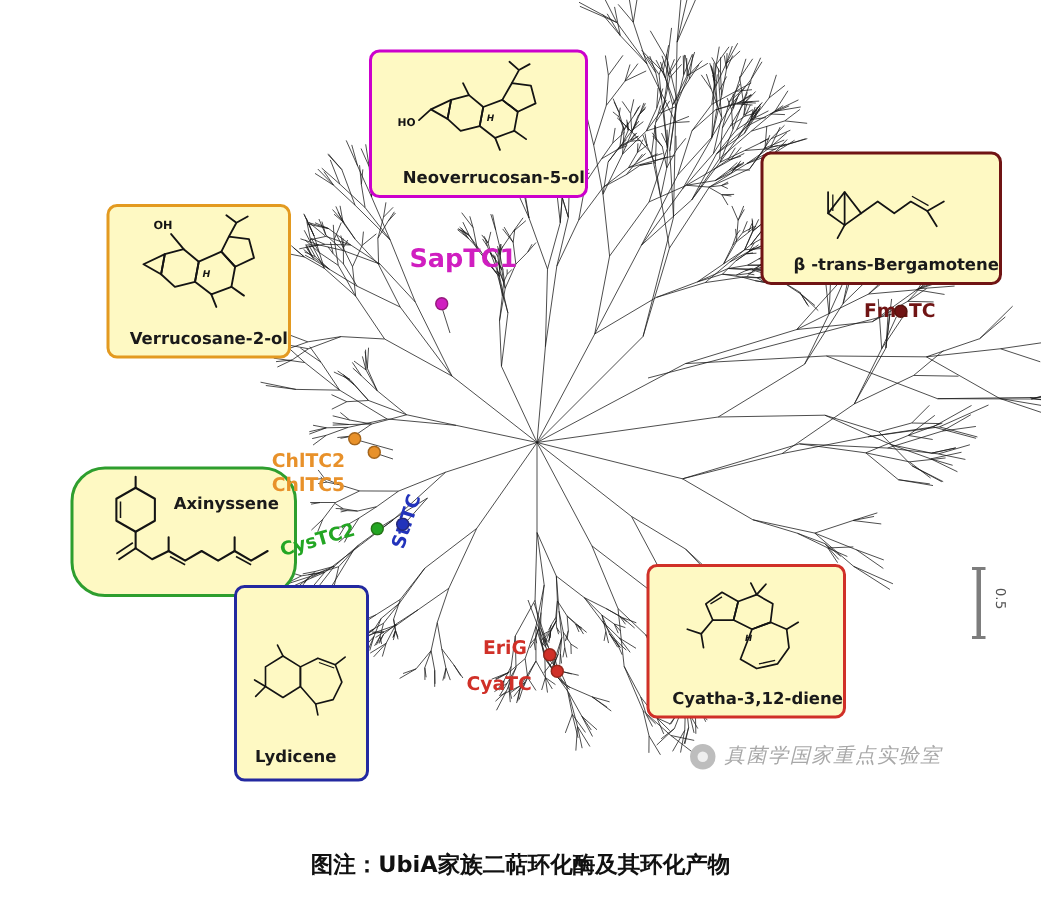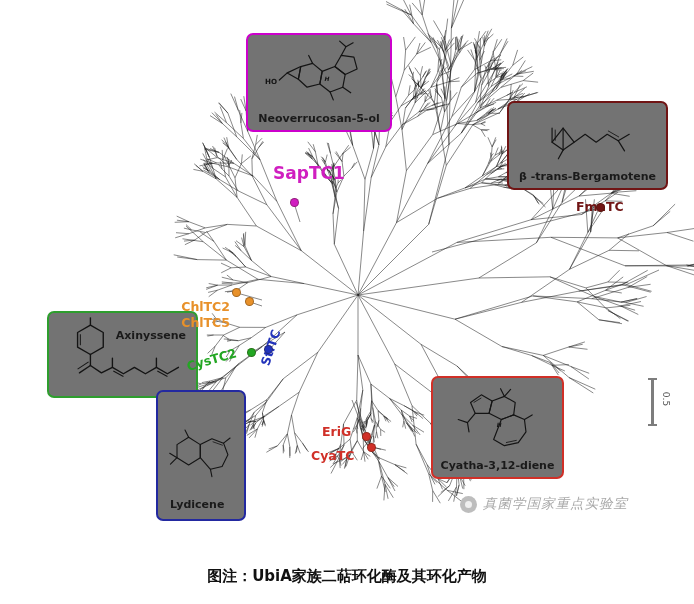--- a/index.html
+++ b/index.html
@@ -1,25 +1,25 @@
 <!DOCTYPE html>
 <html><head>
 <meta charset="utf-8">
 <style>
   html,body{margin:0;padding:0;background:#fff;}
   .page{position:relative;width:694px;height:604px;background:#fff;overflow:hidden;
         font-family:"DejaVu Sans","Liberation Sans",sans-serif;}
   #tree{position:absolute;left:0;top:0;z-index:1;}
-  .box{position:absolute;background:#737373;border:2.5px solid #000;border-radius:7px;z-index:2;box-sizing:border-box;}
+  .box{position:absolute;background:#fef9c3;border:2.5px solid #000;border-radius:7px;z-index:2;box-sizing:border-box;}
   .struct{position:absolute;left:3px;top:3px;width:calc(100% - 6px);height:calc(100% - 22px);}
   .struct .sk{fill:none;stroke:#141414;stroke-width:1.5;stroke-linejoin:round;stroke-linecap:round;}
   .struct .dbl{fill:none;stroke:#141414;stroke-width:1.1;}
   .struct text{font:700 9px "DejaVu Sans",sans-serif;fill:#141414;}
   .struct .small{font-size:7.5px;font-style:italic;}
-  .cname{position:absolute;left:0;right:0;bottom:5px;text-align:center;
+  .cname{position:absolute;left:0;right:0;bottom:5px;text-align:right;
          font:700 11px "DejaVu Sans",sans-serif;color:#1a1a1a;z-index:3;}
   .cname.pos-topright{top:16px;bottom:auto;left:auto;right:10px;text-align:right;}
   .cname.pos-bottomleft{left:12px;right:auto;text-align:left;bottom:8px;}
   .enz{position:absolute;font:700 12.5px "DejaVu Sans",sans-serif;white-space:nowrap;z-index:4;}
   .enz.big{font-size:17px;}
   .enz.ralign{text-align:right;margin-top:20px;}
   .enz.rot18{transform:rotate(-16deg);}
   .enz.rot72{transform:rotate(-72deg);}
   .dot{position:absolute;width:9px;height:9px;border-radius:50%;
        border:1px solid rgba(40,20,0,.35);box-sizing:border-box;z-index:4;}
@@ -58,36 +58,50 @@
       <path class="sk" d="M44,52 L47,36 L30,44 Z"></path>
       <path class="sk" d="M98,22 L104,11 M104,11 L96,4 M104,11 L113,6"></path>
       <path class="sk" d="M84,68 L88,78 M100,62 L110,69 M62,32 L57,22"></path>
       <path class="sk" d="M30,44 L20,53"></path>
       <text x="2" y="58">HO</text>
       <text class="small" x="77" y="54">H</text>
     </svg>
     <div class="cname">Neoverrucosan-5-ol</div>
   </div>
 
+  <div class="box" style="left: 71px; top: 136px; width: 123px; height: 103px; border-color: rgb(227, 154, 32);">
+    <svg class="struct" viewBox="0 0 120 92" preserveAspectRatio="xMidYMid meet">
+      <path class="sk" d="M78,32 L84,20 L100,22 L104,37 L89,44 Z"></path>
+      <path class="sk" d="M78,32 L89,44 L86,60 L70,66 L57,56 L60,40 Z"></path>
+      <path class="sk" d="M60,40 L57,56 L41,60 L30,50 L33,34 L48,30 Z"></path>
+      <path class="sk" d="M30,50 L33,34 L16,42 Z"></path>
+      <path class="sk" d="M84,20 L90,9 M90,9 L82,3 M90,9 L99,4"></path>
+      <path class="sk" d="M70,66 L74,76 M86,60 L96,67"></path>
+      <path class="sk" d="M38,18 L48,30"></path>
+      <text x="24" y="14">OH</text>
+      <text class="small" x="63" y="52">H</text>
+    </svg>
+    <div class="cname">Verrucosane-2-ol</div>
+  </div>
 
   <div class="box" style="left: 507px; top: 101px; width: 161px; height: 89px; border-color: rgb(112, 20, 20);">
     <svg class="struct" viewBox="0 0 150 80" preserveAspectRatio="xMidYMid meet">
       <path class="sk" d="M30,46 L44,28 L58,46 L44,56 Z"></path>
       <path class="sk" d="M44,28 L44,56"></path>
       <path class="sk" d="M30,46 L30,28"></path>
       <path class="dbl" d="M34,44 L34,30"></path>
       <path class="sk" d="M58,46 L72,36 L86,46 L100,36 L114,44"></path>
       <path class="dbl" d="M101,31.5 L115,39.5"></path>
       <path class="sk" d="M114,44 L128,36 M114,44 L122,57"></path>
       <path class="sk" d="M44,56 L38,67"></path>
     </svg>
     <div class="cname">β -trans-Bergamotene</div>
   </div>
 
-  <div class="box" style="left: 47px; top: 311px; width: 151px; height: 87px; border-color: rgb(46, 158, 46);">
+  <div class="box" style="left: 47px; top: 311px; width: 151px; height: 87px; border-color: rgb(46, 158, 46); border-radius: 23px;">
     <svg class="struct" style="height:calc(100% - 6px);" viewBox="0 0 150 84" preserveAspectRatio="xMidYMid meet">
       <path class="sk" d="M40,10 L54,18 L54,34 L40,42 L26,34 L26,18 Z"></path>
       <path class="dbl" d="M29,20 L29,32"></path>
       <path class="sk" d="M40,10 L40,2"></path>
       <path class="sk" d="M40,42 L40,54"></path>
       <path class="sk" d="M40,54 L28,62"></path>
       <path class="dbl" d="M38,50 L26,58"></path>
       <path class="sk" d="M40,54 L52,62 L64,56 L76,63 L88,56 L100,63 L112,56 L124,63 L136,56"></path>
       <path class="dbl" d="M65,60 L76,66"></path>
       <path class="dbl" d="M113,60 L124,66"></path>

